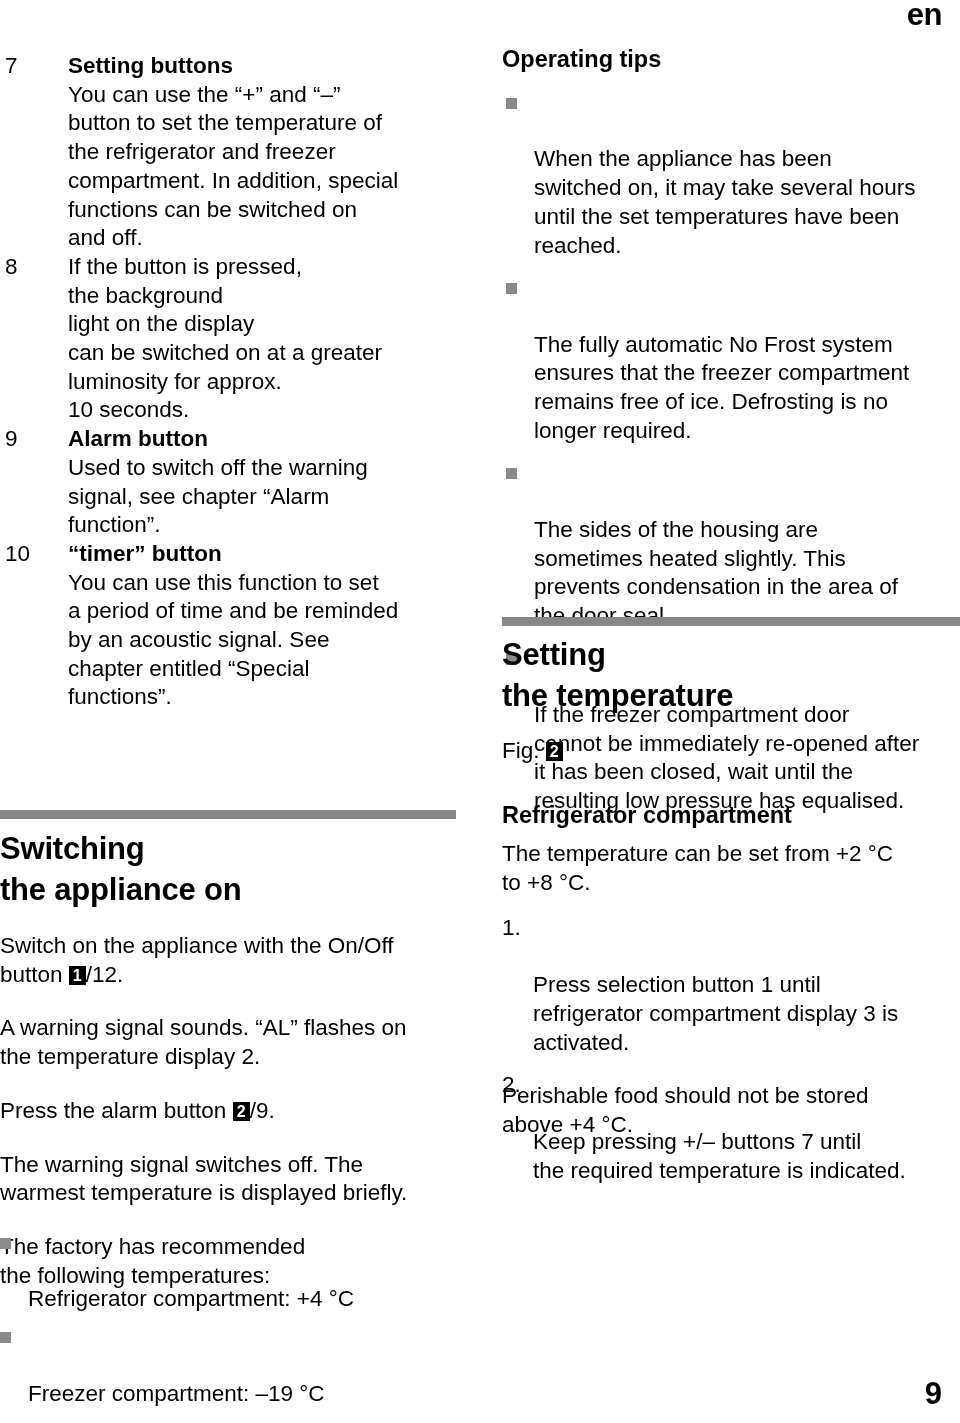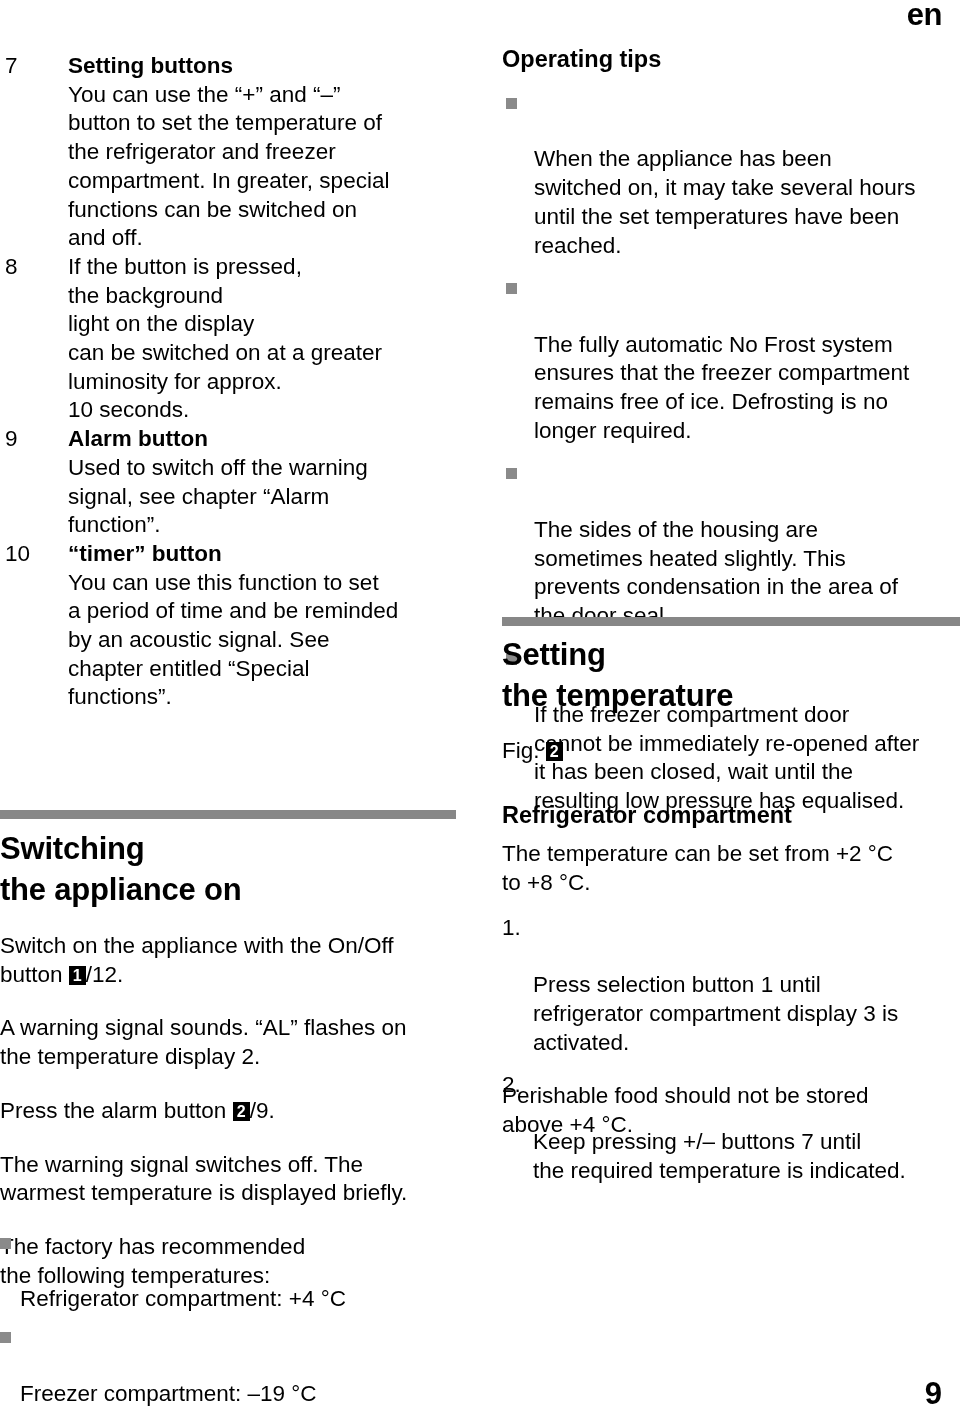--- a/index.html
+++ b/index.html
@@ -192,21 +192,21 @@
   .bullet .sq {
     position: absolute;
     left: 4px;
     top: 10px;
     width: 11px;
     height: 11px;
     background: #8a8a8a;
   }
   .bullets-left-temps .bullet {
     margin-bottom: 8px;
-    padding-left: 20px;
+    padding-left: 28px;
   }
   .bullets-left-temps .bullet .sq {
     left: 0px;
   }
 
   
   .steps {
     position: absolute;
     left: 502px;
     top: 914px;
@@ -259,21 +259,21 @@
   <div class="lang-marker">en</div>
 
   <div class="numlist">
 
     <div class="numitem">
       <span class="num">7</span>
       <div class="term">Setting buttons</div>
       <div class="desc">You can use the “+” and “–”
 button to set the temperature of
 the refrigerator and freezer
-compartment. In greater, special
+compartment. In addition, special
 functions can be switched on
 and off.</div>
     </div>
 
     <div class="numitem">
       <span class="num">8</span>
       <div class="desc">If the button is pressed,
 the background
 light on the display
 can be switched on at a greater

